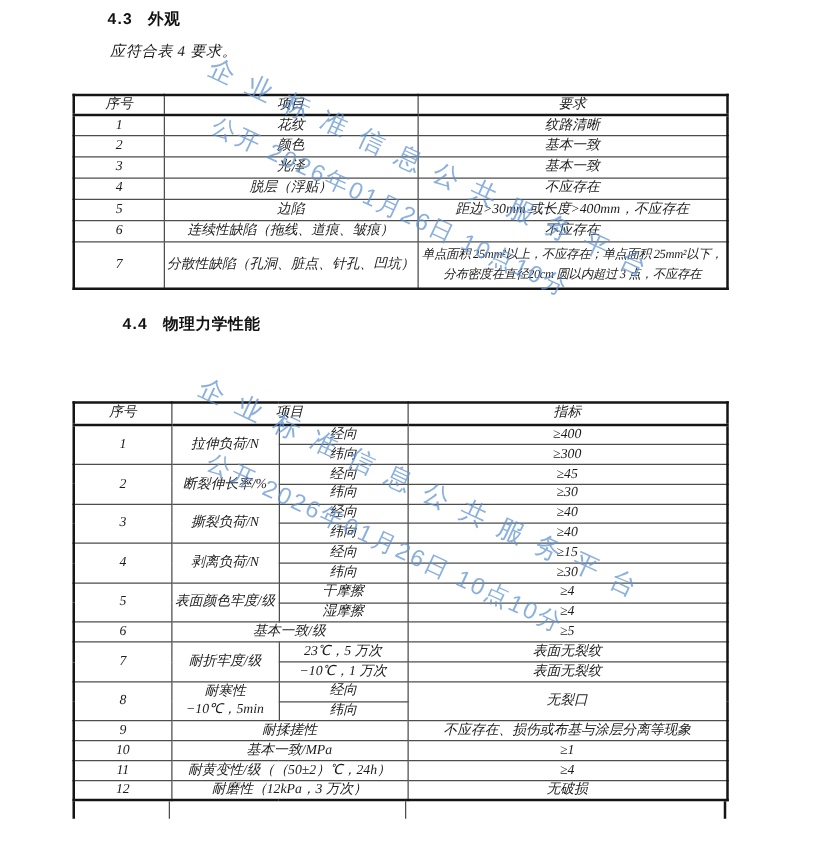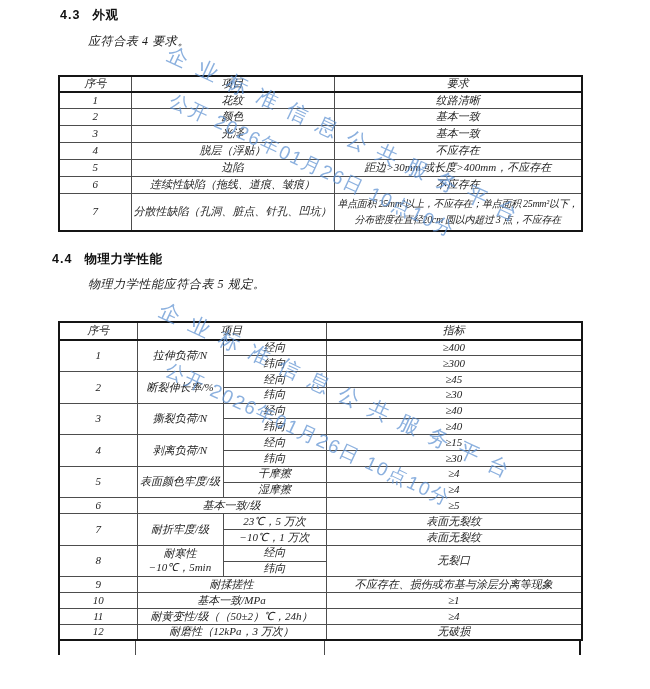--- a/index.html
+++ b/index.html
@@ -5,23 +5,23 @@
   * { margin:0; padding:0; box-sizing:border-box; }
   html,body { background:#ffffff; }
   .page {
     position:relative; width:650px; height:689px;
     background:#ffffff; overflow:hidden;
     font-family:"Liberation Serif", serif; color:#1c1c1c;
   }
   
   .h { position:absolute; font-family:"Liberation Sans", sans-serif; font-weight:bold;
        font-size:12.5px; color:#111; letter-spacing:0.5px; }
-  .h .num { margin-right:12px; letter-spacing:1px; }
+  .h .num { margin-right:12px; letter-spacing:1px;margin-left:26px; }
   #h1 { left:60px; top:7px; }
-  #h2 { left:52px; top:251px; }
+  #h2 { left:72px; top:251px; }
   .para { position:absolute; left:88px; font-size:12px; color:#1a1a1a; letter-spacing:0.6px;font-style:italic; }
   #p1 { top:33px; }
   #p2 { top:276px; }
   .caption { position:absolute; left:58px; width:523px; text-align:center;
              font-family:"Liberation Sans", sans-serif; font-weight:bold;
              font-size:12px; color:#111; }
   #cap1 { top:56px; }
   #cap2 { top:297px; }
   .caption .gap { display:inline-block; width:12px; }
 
@@ -123,21 +123,20 @@
             <td class="c2">单点面积 25mm²以上，不应存在；单点面积 25mm²以下，
 分布密度在直径20cm 圆以内超过 3 点，不应存在</td>
           </tr>
         </tbody>
     </table>
   </div>
 
   <div class="h" id="h2">
     <span class="num">4.4</span><span>物理力学性能</span>
   </div>
-  <div class="para" id="p2">物理力学性能应符合表 5 规定。</div>
 
   <div class="t2wrap">
     <table id="t2">
       <colgroup>
           <col style="width:78px">
           <col style="width:86px">
           <col style="width:103px">
           <col style="width:256px">
         </colgroup>
       <thead>

